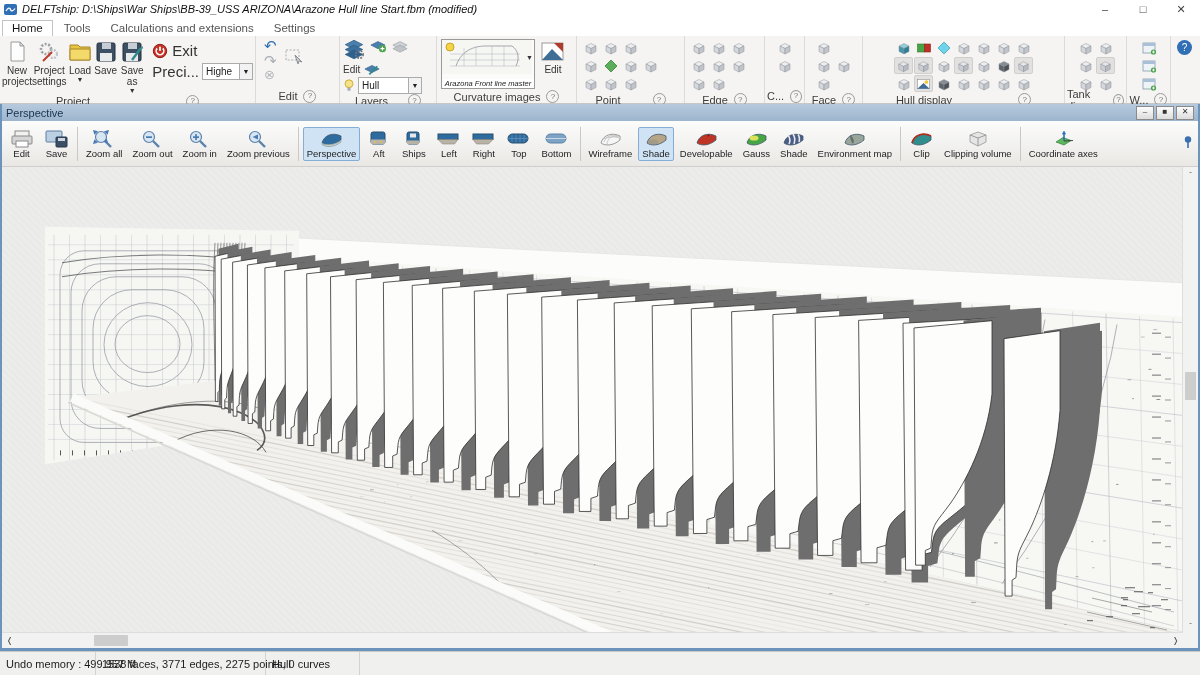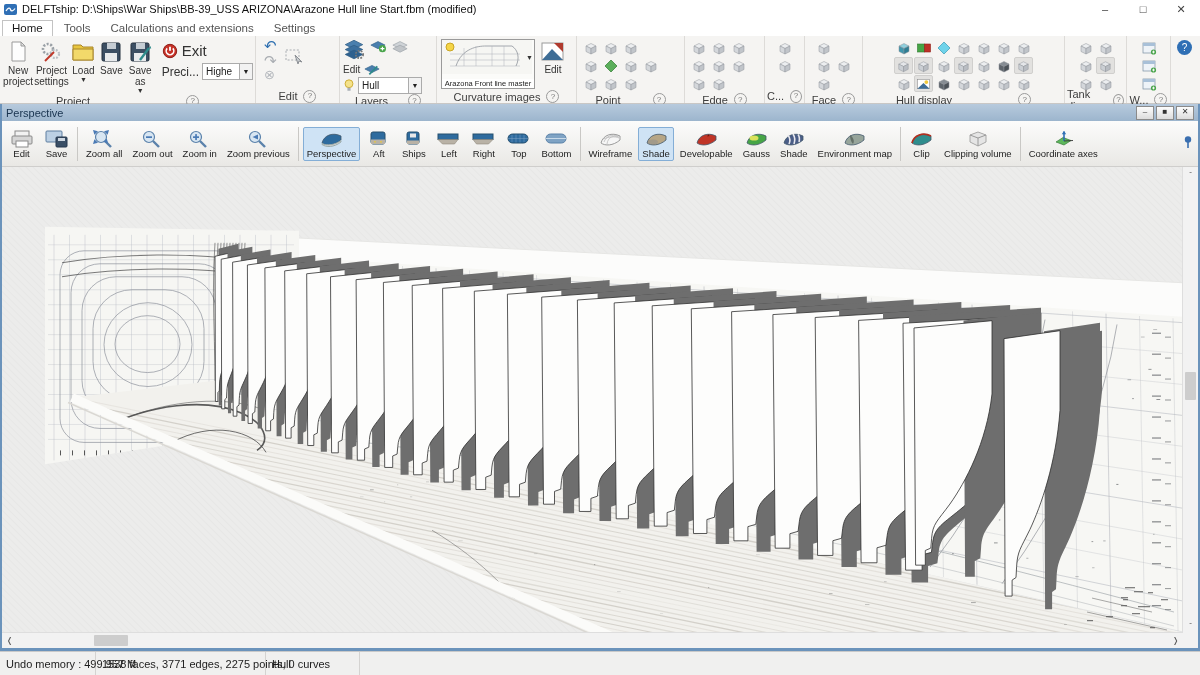--- a/index.html
+++ b/index.html
@@ -1,21 +1,21 @@
 <!DOCTYPE html>
 <html><head>
 <meta charset="utf-8">
 <style>
   html,body{margin:0;padding:0;width:1200px;height:675px;overflow:hidden;
     font-family:"Liberation Sans","DejaVu Sans",sans-serif;background:#fff;
     -webkit-font-smoothing:antialiased;}
   .app{width:1200px;height:675px;display:flex;flex-direction:column;background:#fff;}
 
   
-  .titlebar{height:18px;display:flex;align-items:center;background:#fff;font-size:11px;color:#111;flex:0 0 auto;}
+  .titlebar{height:18px;display:flex;align-items:center;background:#fff;font-size:11px;color:#111;flex:0 0 auto;font-style:italic;}
   .titlebar .logo{width:13px;height:11px;margin:0 5px 0 4px;flex:0 0 auto;}
   .titlebar .title{flex:1;white-space:nowrap;overflow:hidden;}
   .winbtns{display:flex;align-items:center;gap:0;margin-left:auto;}
   .winbtn{width:38px;height:18px;display:flex;align-items:center;justify-content:center;color:#444;font-size:11px;cursor:default;}
 
   
   .tabs{height:18px;display:flex;align-items:flex-end;background:#fff;font-size:11.5px;color:#555;flex:0 0 auto;}
   .tab{padding:1px 9px 2px 9px;margin-left:2px;white-space:nowrap;}
   .tab.active{border:1px solid #c3c3c3;border-bottom:none;color:#1a1a1a;background:#fff;}
 
@@ -139,21 +139,21 @@
         <div style="display:flex;flex-direction:column;gap:4px;padding:4px 0 0 6px;">
           <div style="display:flex;align-items:center;gap:4px;">
             <svg width="16" height="16" viewBox="0 0 16 16">
                 <circle cx="8" cy="8" r="6.7" fill="#c63228" stroke="#8f1f18"></circle>
                 <path d="M8 3.8 v4" stroke="#fff" stroke-width="1.8"></path>
                 <path d="M5.2 5.4 a3.8 3.8 0 1 0 5.6 0" fill="none" stroke="#fff" stroke-width="1.6"></path>
               </svg>
             <span style="font-size:15px;color:#333;">Exit</span>
           </div>
           <div style="display:flex;align-items:center;gap:3px;">
-            <span style="font-size:12px;color:#333;">Preci...</span>
+            <span style="font-size:15px;color:#333;">Preci...</span>
             <div class="combo">
               <span class="val">Highe</span>
               <span class="arrow">▼</span>
             </div>
           </div>
         </div>
       </div>
       <div class="gfoot">
           <span>Project</span>
           <span class="ghelp" style="margin-left:90px">?</span>
@@ -218,21 +218,21 @@
         </div>
       </div>
       <div class="gfoot">
           <span>Layers</span>
           <span class="ghelp" style="margin-left:14px">?</span>
         </div>
     </div>
 
     <div class="rgroup" style="width:140px">
       <div class="rbody">
-        <div style="width:92px;height:48px;border:1px solid #9a9a9a;background:#fbfbf9;position:relative;margin:1px 2px;">
+        <div style="width:92px;height:48px;border:1px solid #9a9a9a;background:#fbfbf9;position:relative;margin:1px 2px;font-style:italic;">
           <svg width="90" height="34" viewBox="0 0 90 34">
             <rect x="0" y="0" width="90" height="34" fill="#f6f6f3"></rect>
             <path d="M8 26 h70 M8 20 h70 M8 14 h70" stroke="#b9bcc2" stroke-width="0.6"></path>
             <path d="M14 26 C20 8 36 6 44 6 L70 6 C76 10 78 18 74 26" fill="none" stroke="#8f949c" stroke-width="0.8"></path>
             <path d="M22 26 V8 M34 26 V6 M50 26 V6 M62 26 V6" stroke="#aeb2b8" stroke-width="0.5"></path>
             <circle cx="8" cy="7" r="4" fill="#f5d547" stroke="#c9a627"></circle>
           </svg>
           <span style="position:absolute;right:1px;top:14px;font-size:7px;color:#333;">▼</span>
           <div style="position:absolute;left:0;right:0;bottom:0;font-size:7.5px;color:#222;text-align:center;background:#fff;">Arazona Front line master</div>
         </div>

